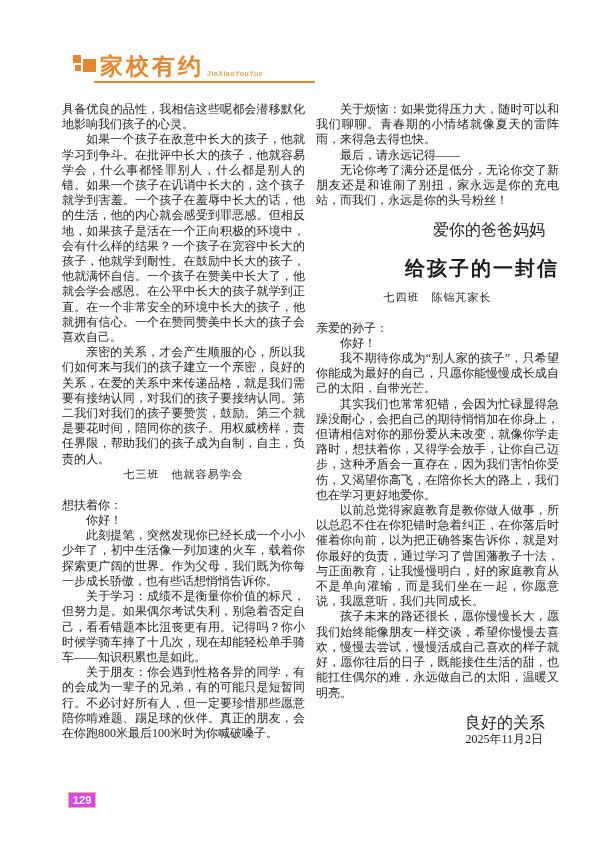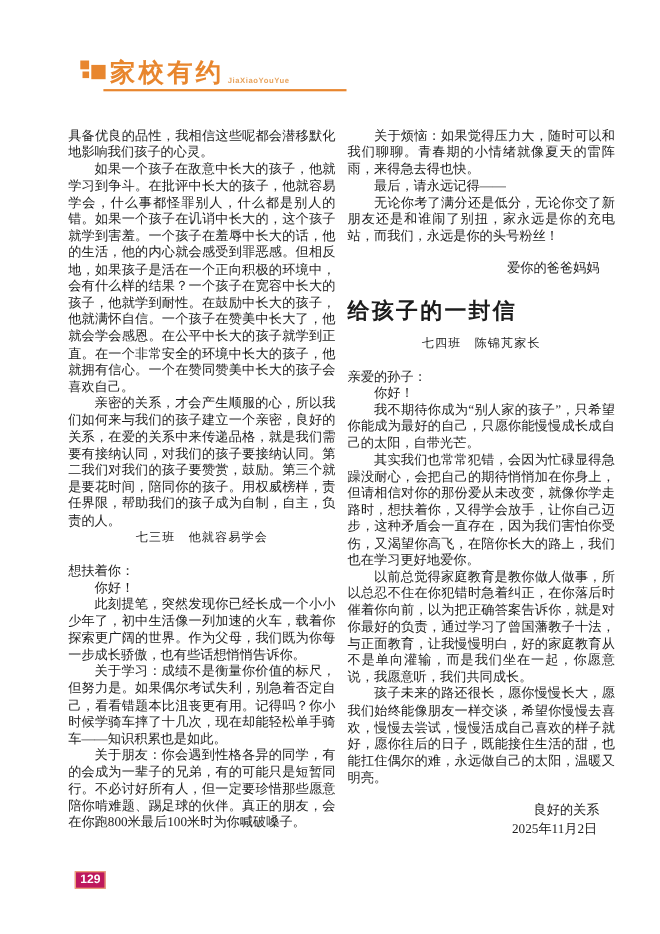--- a/index.html
+++ b/index.html
@@ -28,56 +28,56 @@
   }
   .brand-py {
     color: #e8a45e; font-size: 7px; font-weight: bold; margin-left: 3px;
     margin-bottom: 1px; letter-spacing: 0.5px;
     font-family: "Liberation Sans", sans-serif;
   }
   .header-rule { margin: 3px 0 0 22px; width: 221px; height: 2px; background: #e8862e; }
 
   
   .columns {
-    position: absolute; top: 116px; left: 62px;
+    position: absolute; top: 102px; left: 62px;
     width: 498px;
     display: flex; gap: 11px;
   }
   .col { width: 243px; flex: 0 0 243px; }
 
   p.body-text {
     margin: 0; font-size: 12px; line-height: 15.2px;
     text-align: justify; text-justify: inter-ideograph;
     word-break: break-all;
   }
   p.indent { text-indent: 2em; }
   p.salutation { text-indent: 0; }
   p.greeting { text-indent: 2em; }
 
   h2.letter-title {
-    margin: 17px 0 8px 0; text-align: left;
+    margin: 17px 0 8px 0; text-align: right;
     font-size: 20px; font-weight: bold; letter-spacing: 2px;
   }
   .byline {
     margin: 0 0 16px 0; text-align: center;
     font-size: 11px; letter-spacing: 1px;
   }
   p.signature {
     margin: 14px 0 0 0; text-align: right; padding-right: 14px;
-    font-size: 12px; line-height: 15.2px; 
+    font-size: 16px; line-height: 15.2px; 
   }
   p.date-line {
     margin: 2px 0 0 0; text-align: right; padding-right: 16px;
     font-size: 12px; line-height: 15.2px;
   }
 
   
   .page-number {
     position: absolute; left: 68px; top: 792px;
-    background: #be185d; border: 1px solid #f2b27a;
+    background: #d946ef; border: 1px solid #f2b27a;
     color: #ffffff; font-weight: bold;
     font-size: 11px; line-height: 14px; padding: 0 4px;
     font-family: "Liberation Sans", sans-serif;
   }
 </style>
 </head>
 <body>
 
 <div class="page">
 

